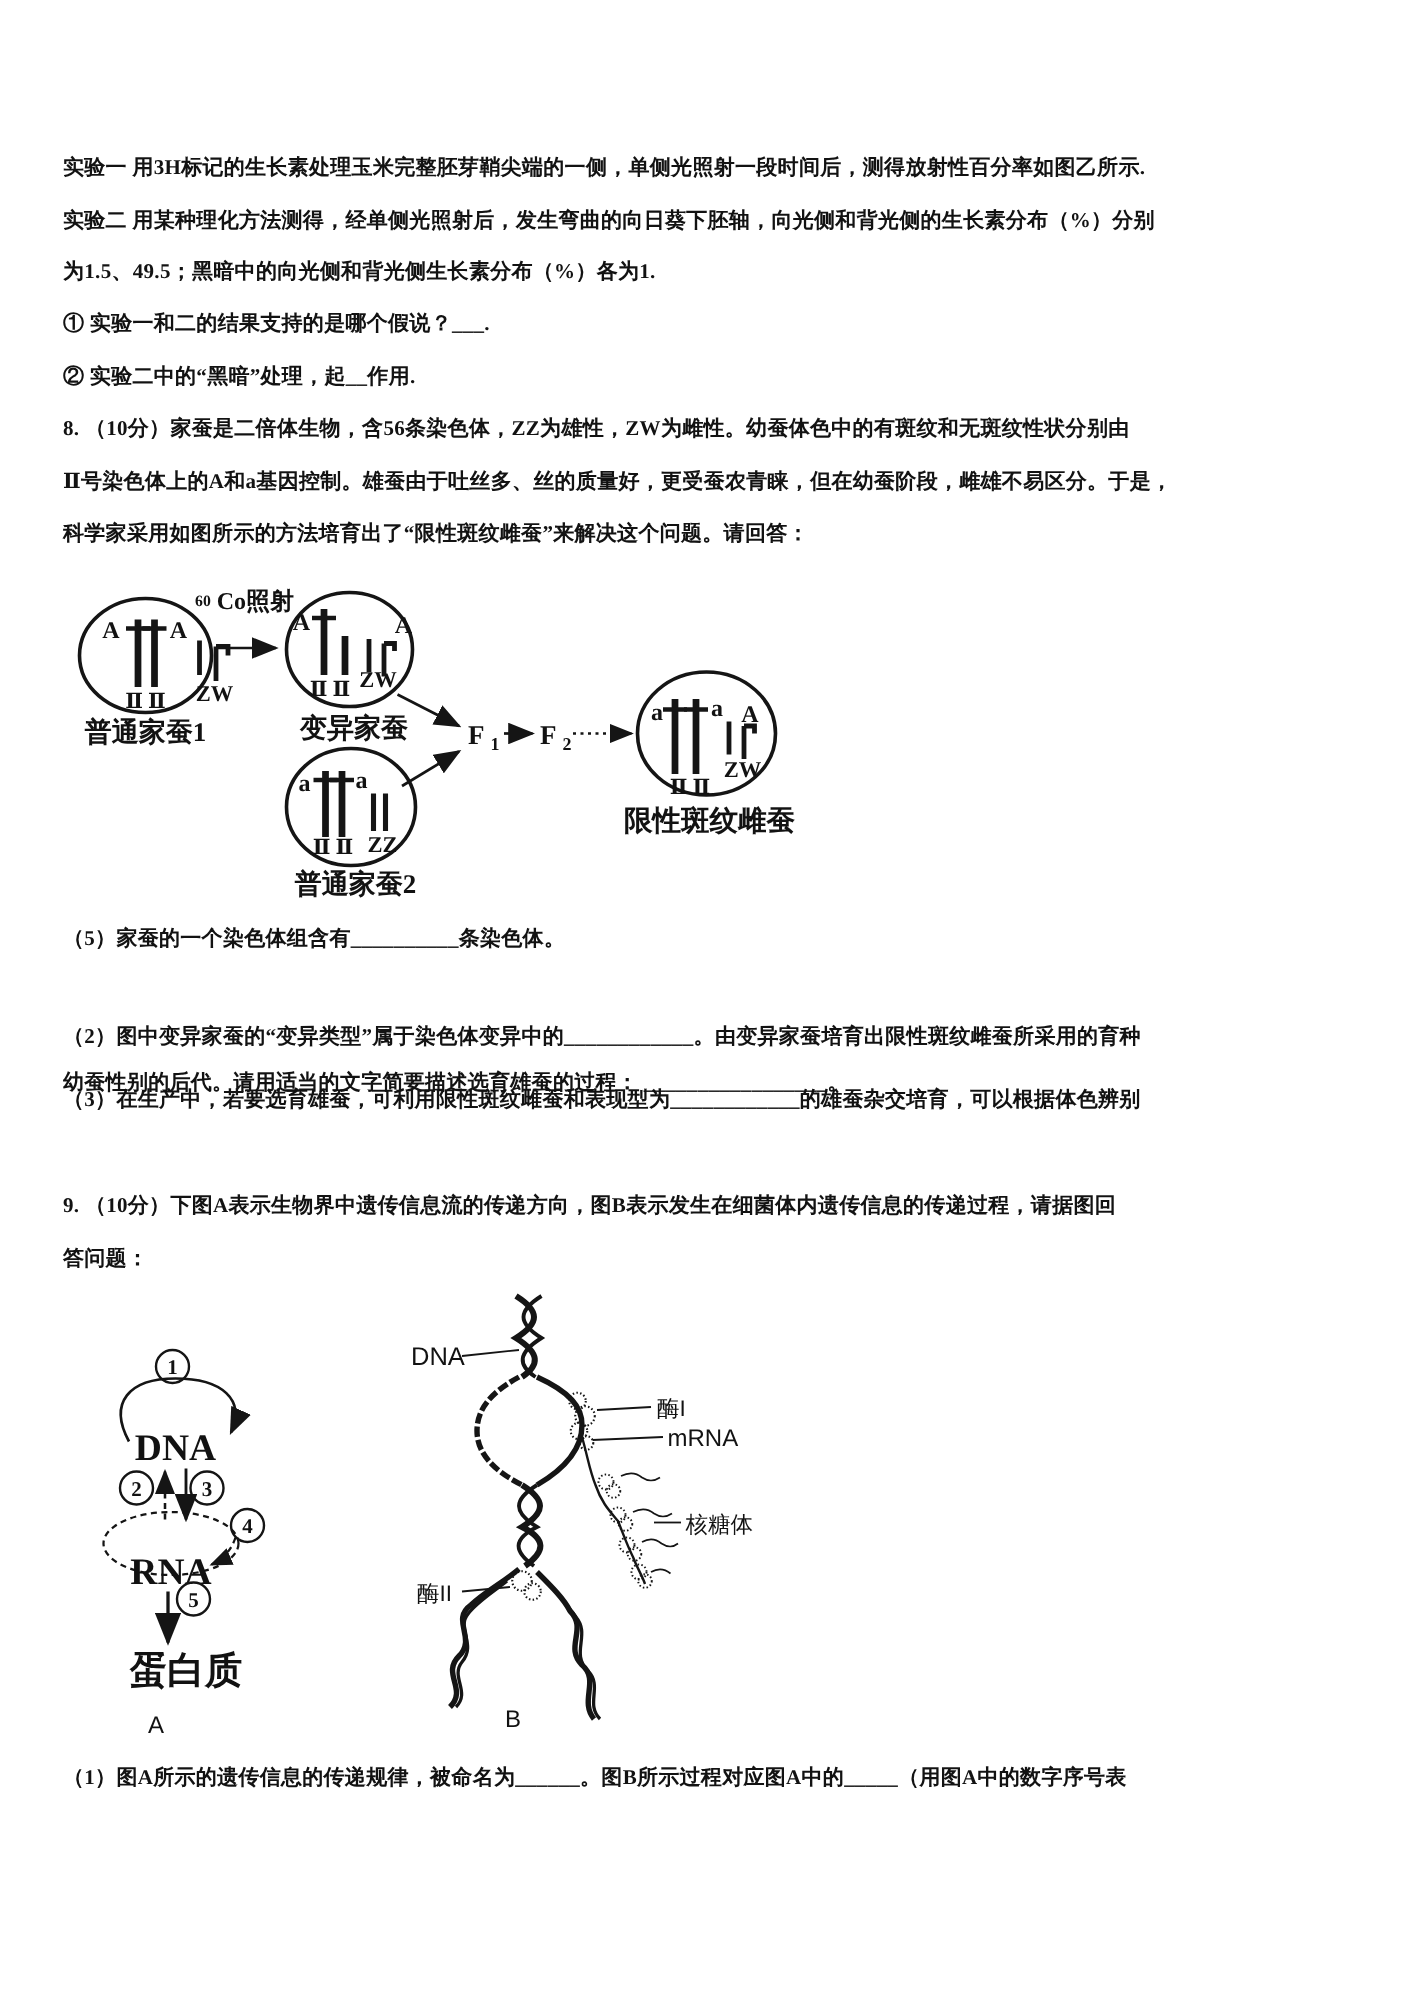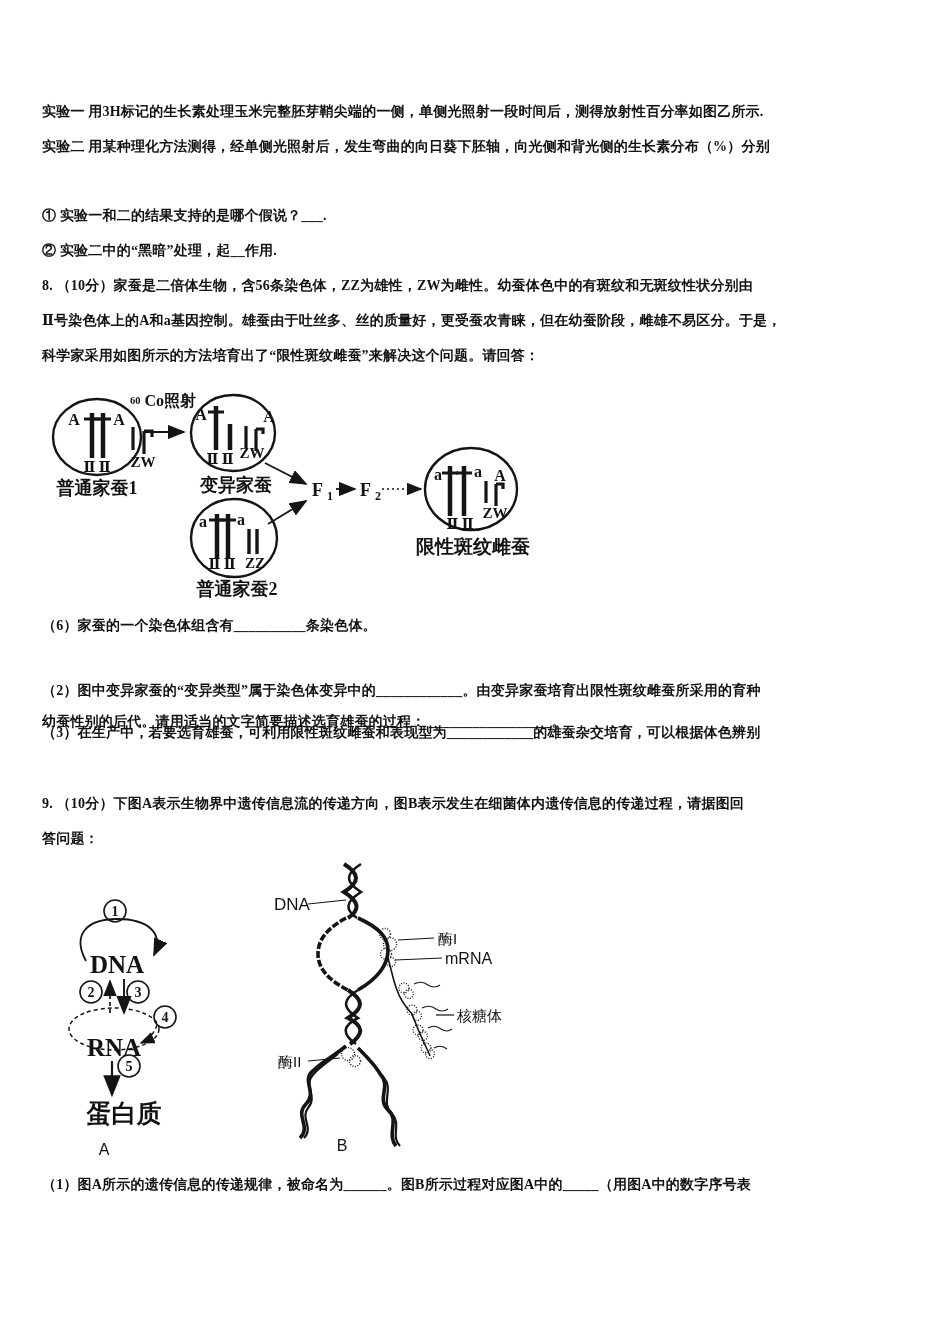--- a/index.html
+++ b/index.html
@@ -17,20 +17,21 @@
   svg text.sans{font-family:"Liberation Sans","DejaVu Sans",sans-serif;font-weight:400;}
   svg .stroke{stroke:#151515;fill:none;}
 </style>
 </head>
 <body>
 
 <div class="page">
 
   <div class="tl" style="top:103px">实验一 用3H标记的生长素处理玉米完整胚芽鞘尖端的一侧，单侧光照射一段时间后，测得放射性百分率如图乙所示.</div>
   <div class="tl" style="top:138px">实验二 用某种理化方法测得，经单侧光照射后，发生弯曲的向日葵下胚轴，向光侧和背光侧的生长素分布（%）分别</div>
+  <div class="tl" style="top:172px">为1.5、49.5；黑暗中的向光侧和背光侧生长素分布（%）各为1.</div>
   <div class="tl" style="top:242px">② 实验二中的“黑暗”处理，起__作用.</div>
   <div class="tl" style="top:207px">① 实验一和二的结果支持的是哪个假说？___.</div>
 
   <div class="tl" style="top:277px">8. （10分）家蚕是二倍体生物，含56条染色体，ZZ为雄性，ZW为雌性。幼蚕体色中的有斑纹和无斑纹性状分别由</div>
   <div class="tl" style="top:312px">Ⅱ号染色体上的A和a基因控制。雄蚕由于吐丝多、丝的质量好，更受蚕农青睐，但在幼蚕阶段，雌雄不易区分。于是，</div>
   <div class="tl" style="top:347px">科学家采用如图所示的方法培育出了“限性斑纹雌蚕”来解决这个问题。请回答：</div>
 
   <svg class="fig" style="left:40px;top:388px" width="540" height="230" viewBox="0 0 540 230">
     <defs>
       <marker id="ar" viewBox="0 0 10 8" markerWidth="10" markerHeight="8" refX="9" refY="4" orient="auto">
@@ -128,21 +129,21 @@
       <g>
         <path class="stroke" d="M446,93 V115" stroke-width="3.2"></path>
         <path class="stroke" d="M456,96 V118 M456,96 H463 V101" stroke-width="3.2"></path>
       </g>
       <text x="455" y="130" font-size="15" text-anchor="middle">ZW</text>
       <text x="420" y="141" font-size="14" text-anchor="middle">Ⅱ Ⅱ</text>
       <text x="433" y="165" font-size="19" text-anchor="middle">限性斑纹雌蚕</text>
     </g>
   </svg>
 
-  <div class="tl" style="top:617px">（6）家蚕的一个染色体组含有__________条染色体。</div>
+  <div class="tl" style="top:617px">（5）家蚕的一个染色体组含有__________条染色体。</div>
   <div class="tl" style="top:682px">（2）图中变异家蚕的“变异类型”属于染色体变异中的____________。由变异家蚕培育出限性斑纹雌蚕所采用的育种</div>
   <div class="tl" style="top:724px">（3）在生产中，若要选育雄蚕，可利用限性斑纹雌蚕和表现型为____________的雄蚕杂交培育，可以根据体色辨别</div>
   <div class="tl" style="top:713px">幼蚕性别的后代。请用适当的文字简要描述选育雄蚕的过程：  _________________。</div>
 
   <div class="tl" style="top:795px">9. （10分）下图A表示生物界中遗传信息流的传递方向，图B表示发生在细菌体内遗传信息的传递过程，请据图回</div>
   <div class="tl" style="top:830px">答问题：</div>
 
   <svg class="fig" style="left:60px;top:895px" width="150" height="270" viewBox="0 0 150 270">
     <defs>
       <marker id="ar2" viewBox="0 0 10 8" markerWidth="10" markerHeight="8" refX="9" refY="4" orient="auto">

